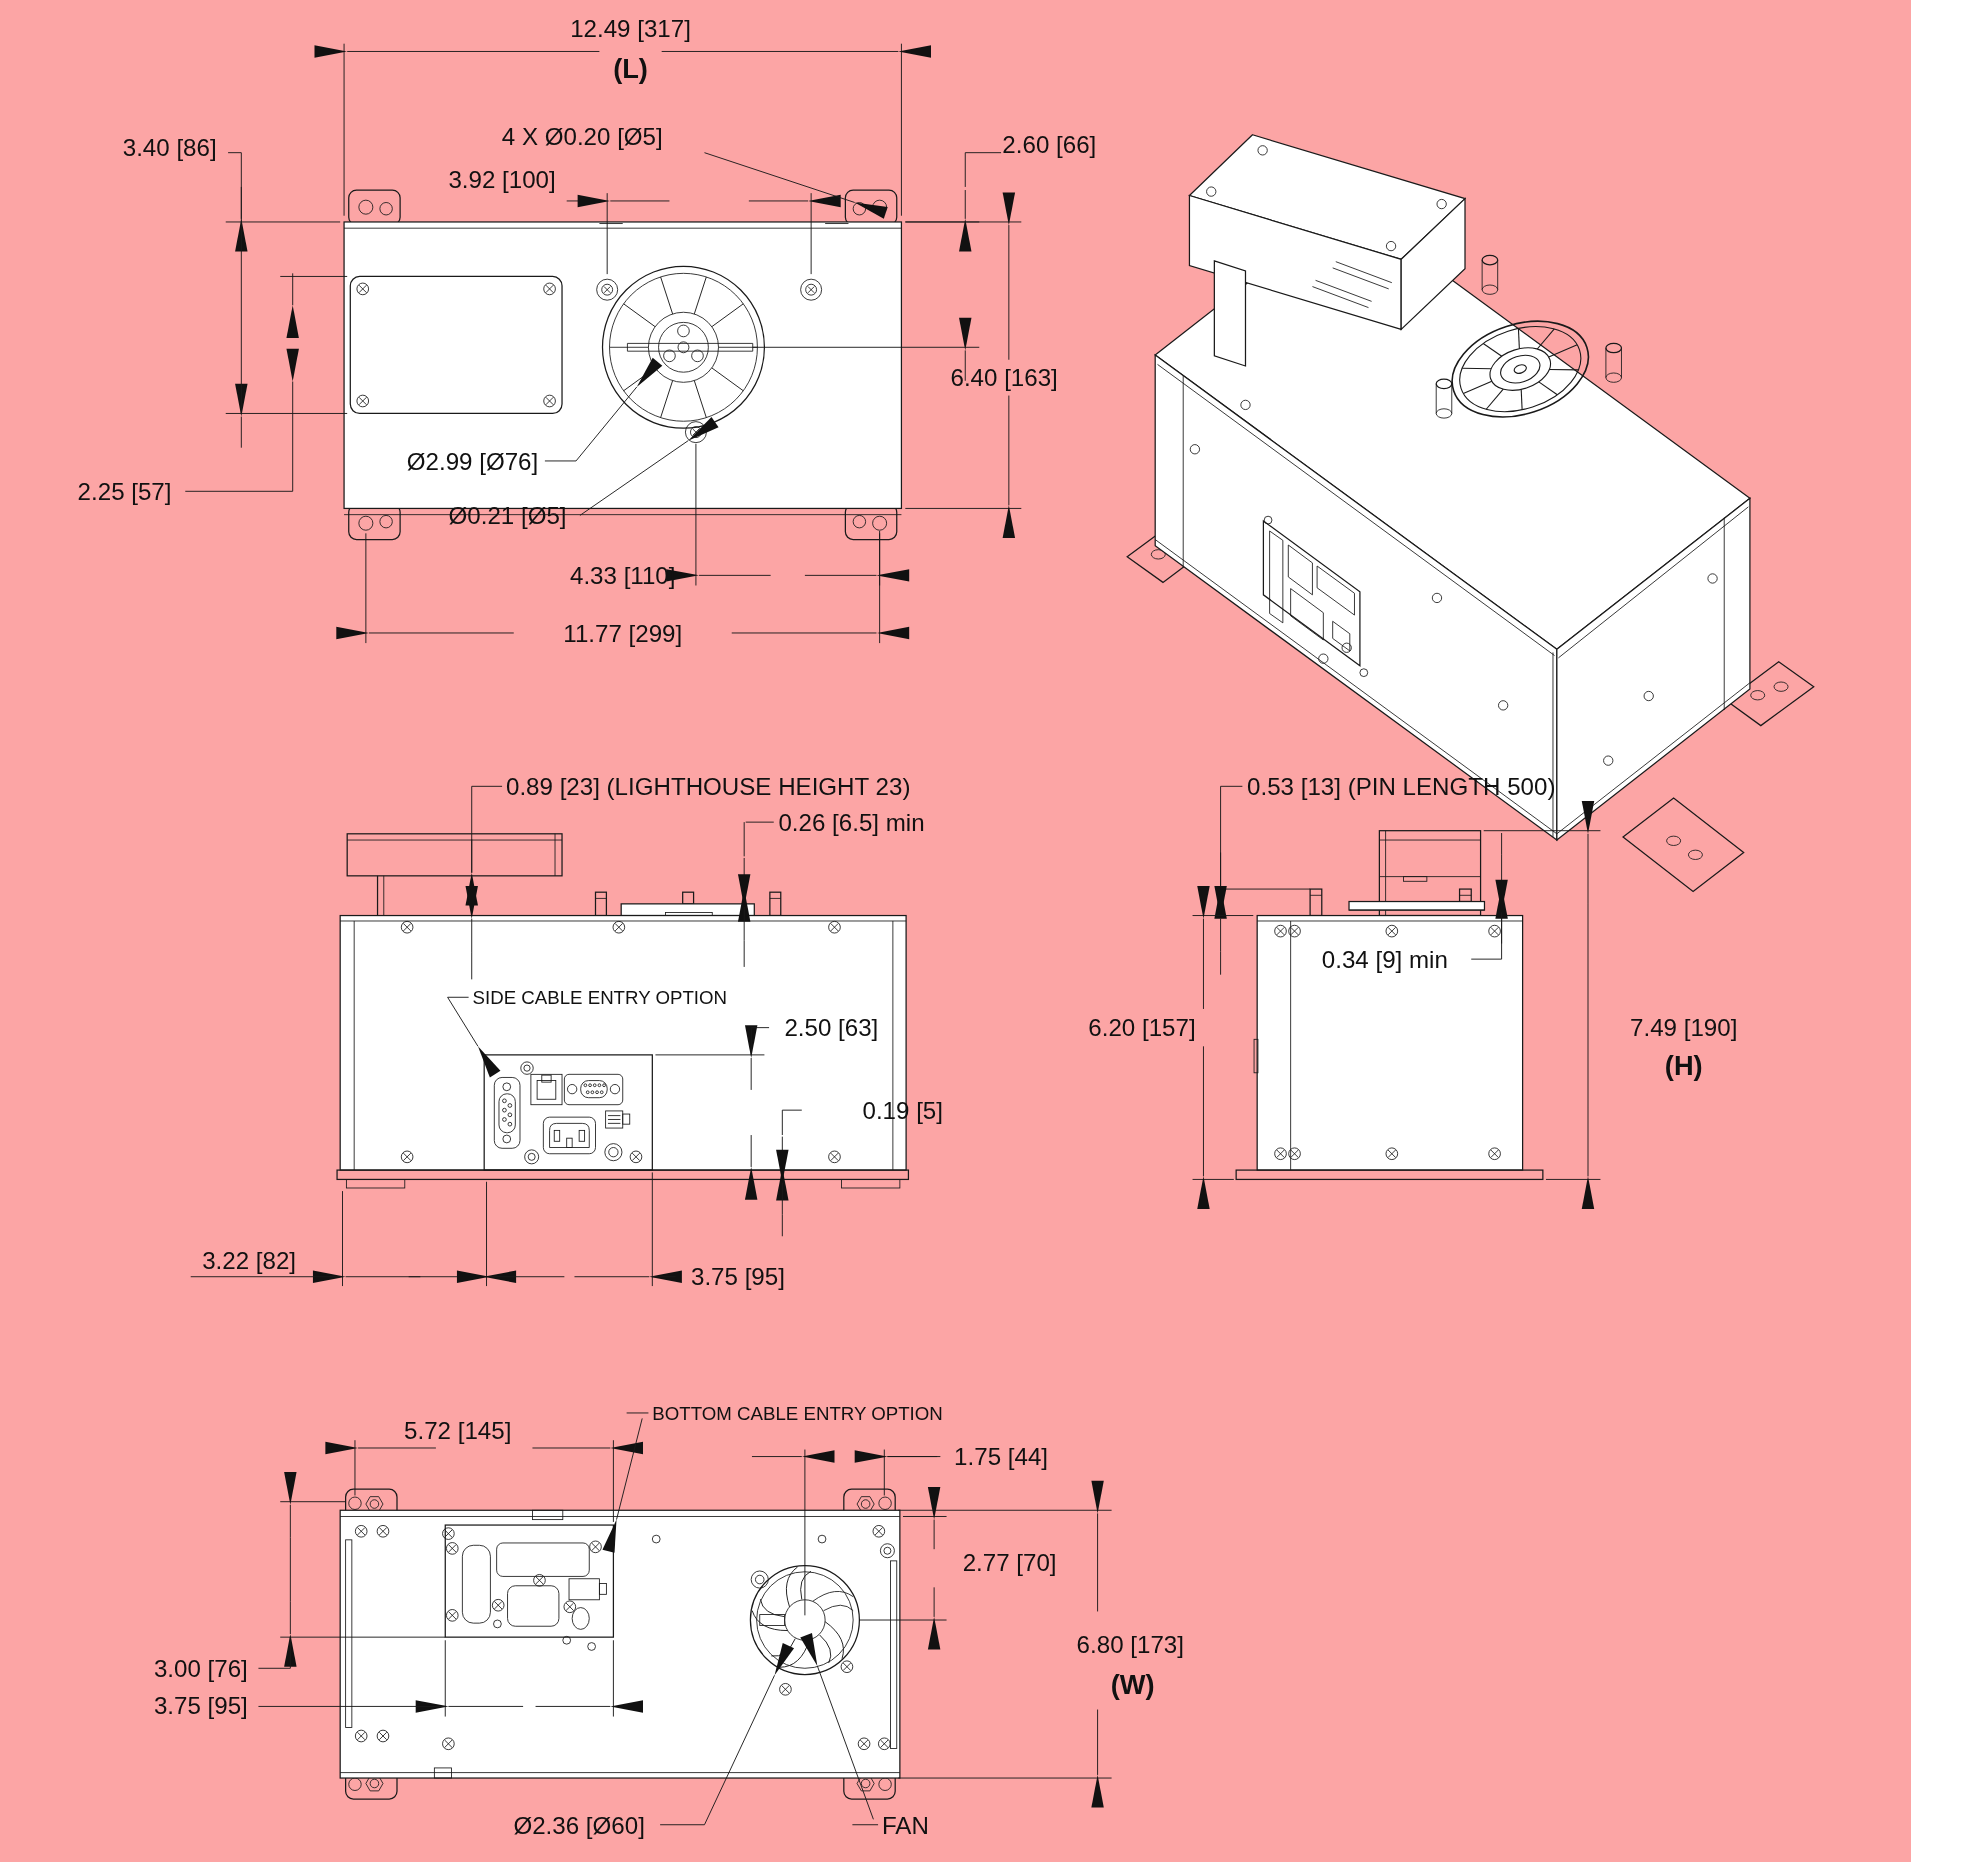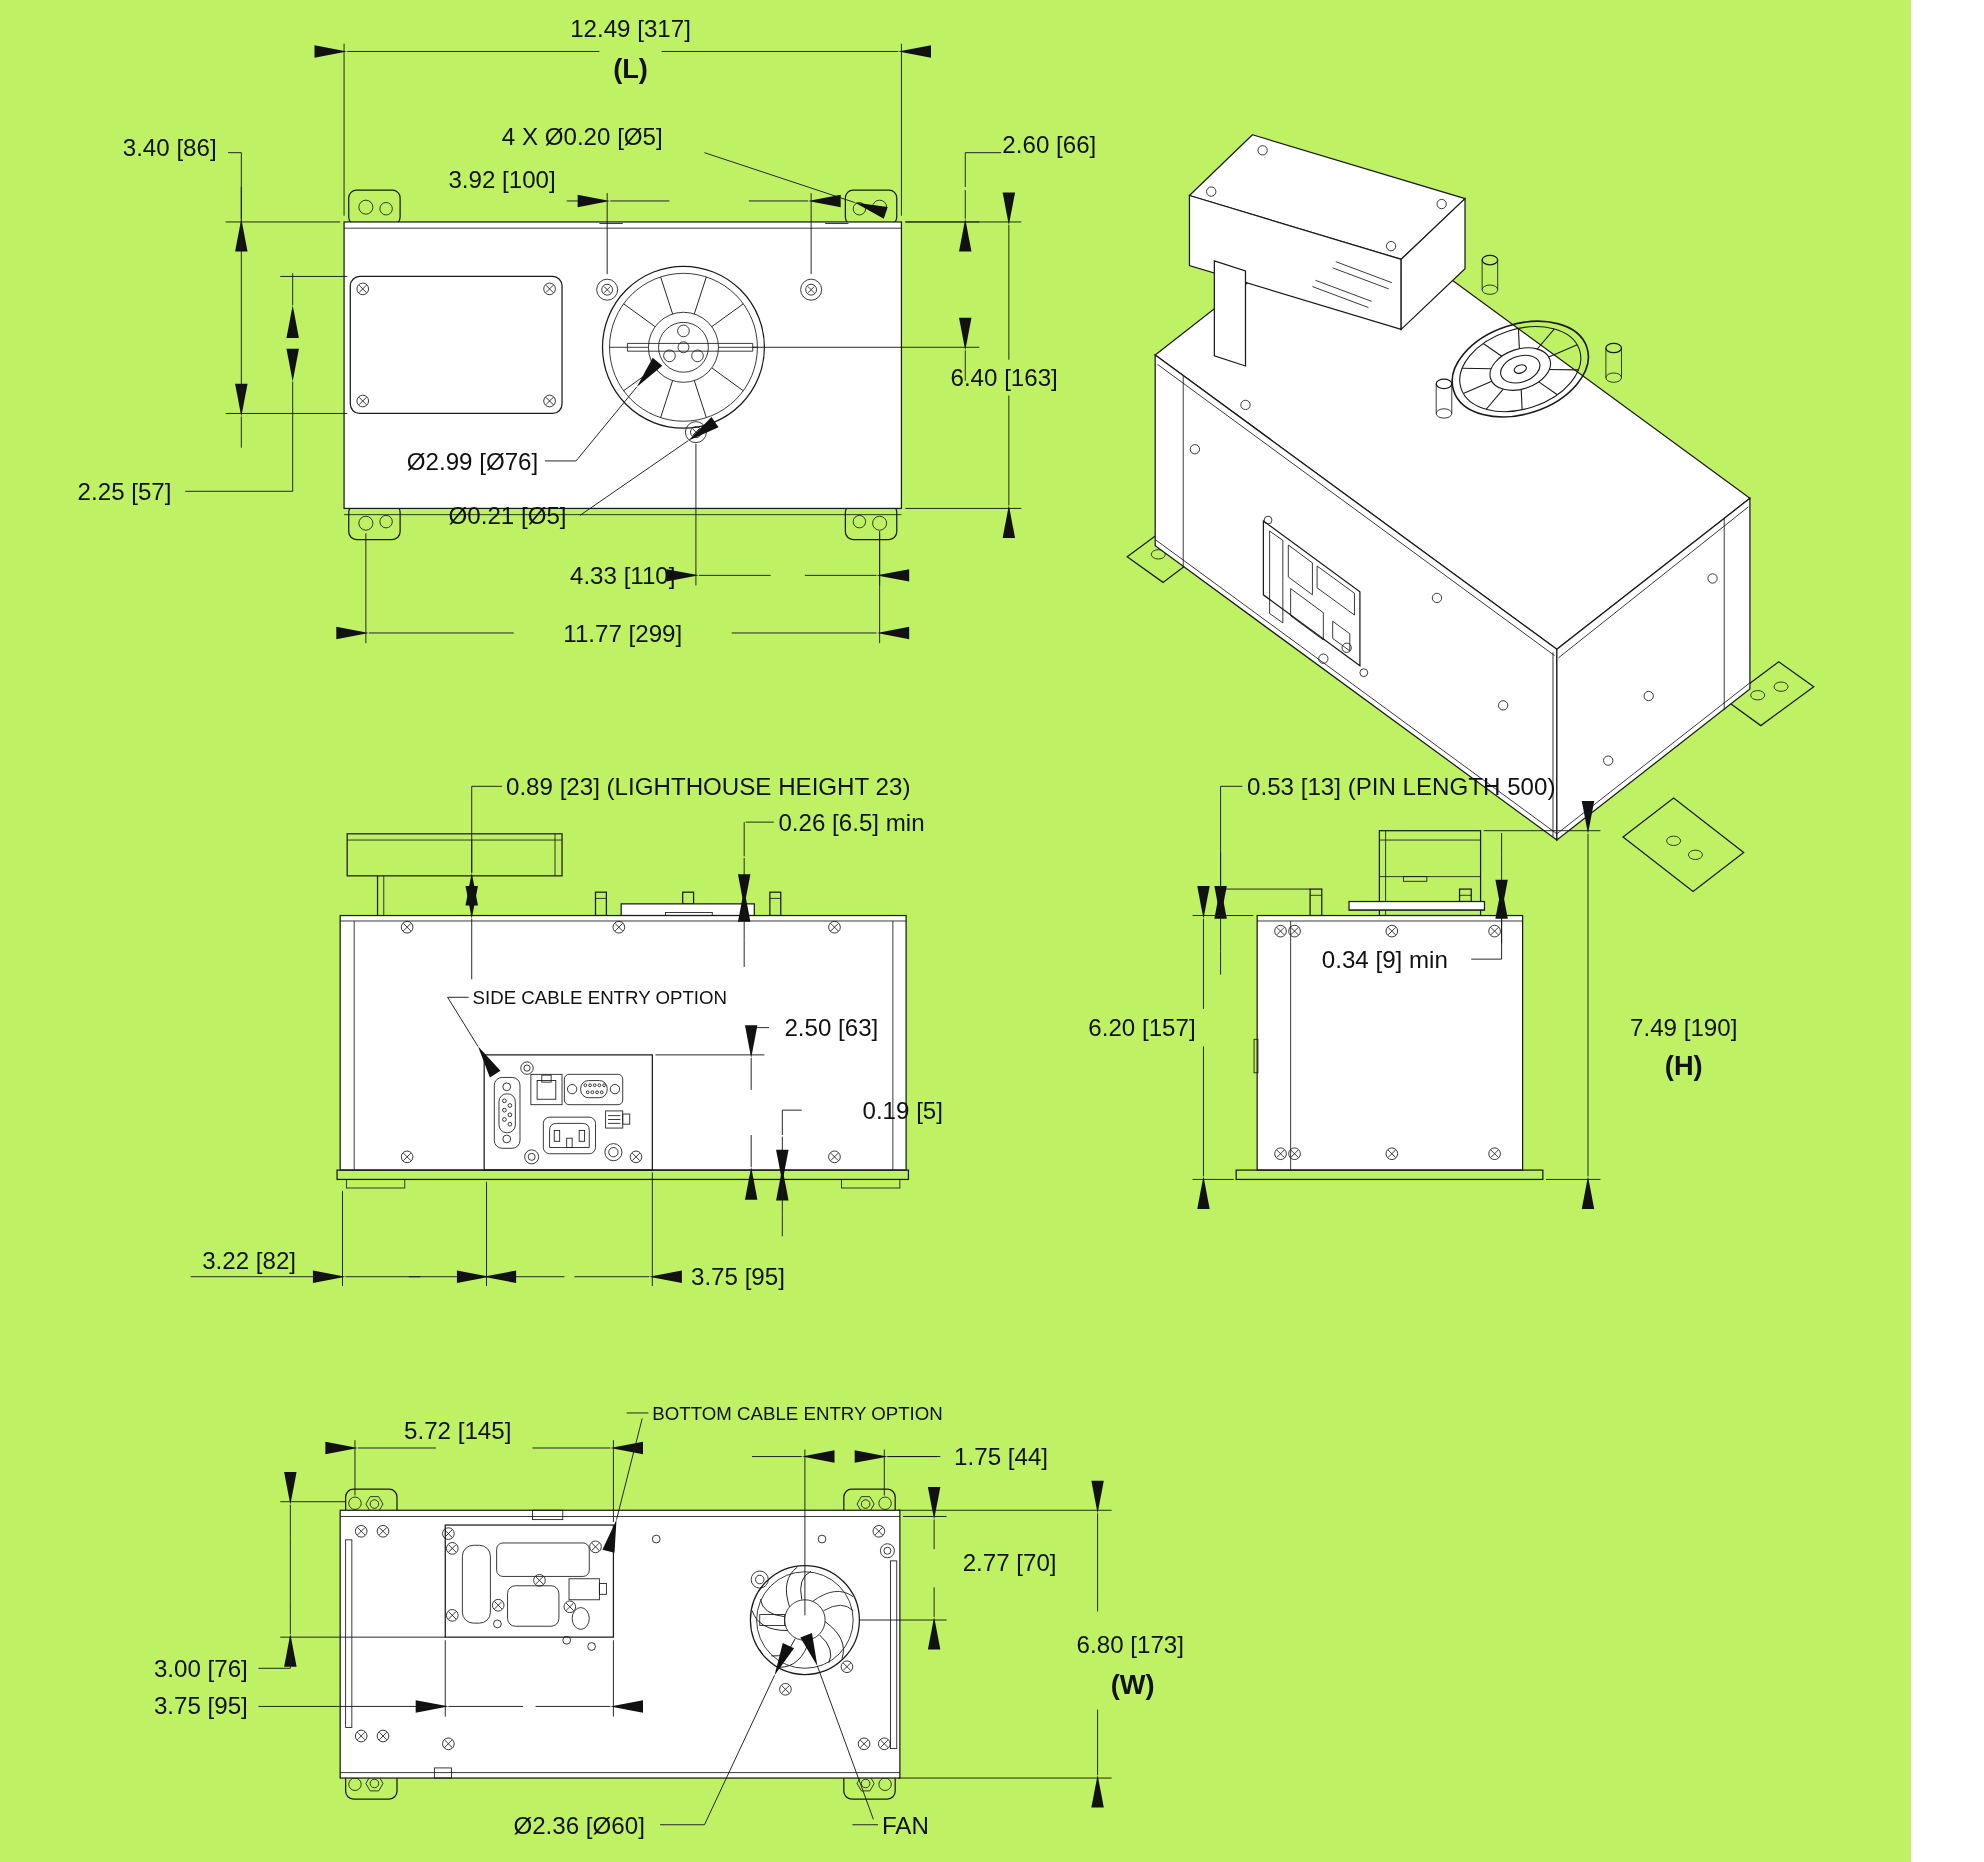--- a/index.html
+++ b/index.html
@@ -1,16 +1,16 @@
 <!DOCTYPE html>
 <html style="font-size:12.5px"><head>
 <meta charset="utf-8">
 <style>
   html,body{margin:0;padding:0;background:#fff;}
-  .stage{position:relative;width:1911px;height:1863px;background:#bef264;
+  .stage{position:relative;width:1911px;height:1863px;background:#fca5a5;
          font-family:"Liberation Sans", sans-serif;}
   svg{position:absolute;left:0;top:0;}
   svg text{fill:#111;font-family:"Liberation Sans", sans-serif;font-size:31px;}
   text.big{font-size:35px;font-weight:bold;}
   text.small{font-size:24px;}
   .ln{stroke:#1a1a1a;stroke-width:1.6;fill:none;}
   .thin{stroke:#1a1a1a;stroke-width:1.1;fill:none;}
   .dim{stroke:#1a1a1a;stroke-width:1.2;fill:none;}
   .fillw{fill:#fff;stroke:#1a1a1a;stroke-width:1.6;}
 </style>

